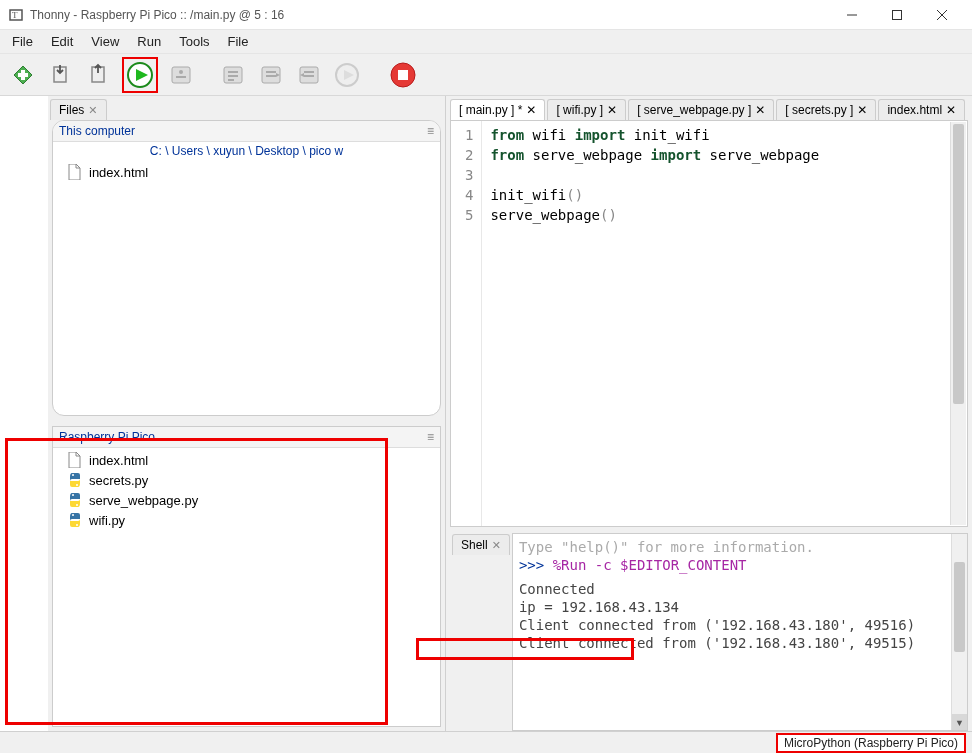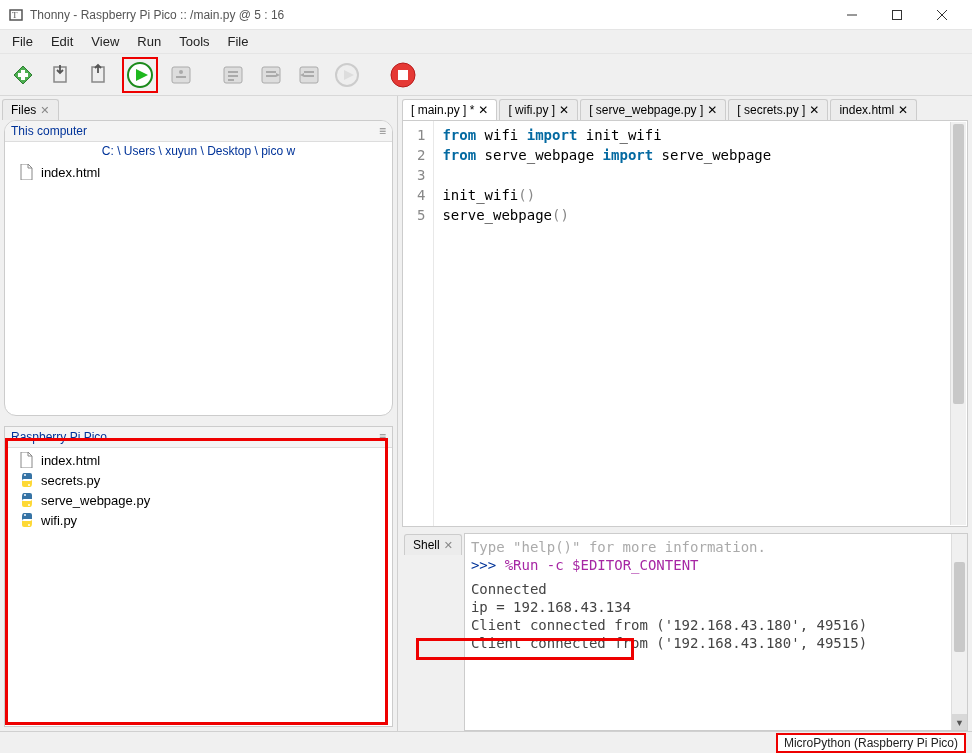--- a/index.html
+++ b/index.html
@@ -7,42 +7,42 @@
   .titlebar { height: 30px; background: #fff; display: flex; align-items: center; padding: 0 8px; border-bottom: 1px solid #e5e5e5; }
   .titlebar .app-icon { width: 16px; height: 16px; margin-right: 6px; }
   .titlebar .title { flex: 1; color: #555; font-size: 12px; }
   .winbtns { display: flex; }
   .winbtn { width: 45px; height: 28px; display: flex; align-items: center; justify-content: center; color: #333; }
   .menubar { height: 24px; background: #f0f0f0; display: flex; align-items: center; padding: 0 4px; gap: 2px; border-bottom: 1px solid #e5e5e5; }
   .menubar span { padding: 2px 8px; color: #222; font-size: 13px; }
   .toolbar { height: 42px; background: #f0f0f0; display: flex; align-items: center; padding: 4px 8px; gap: 8px; border-bottom: 1px solid #d8d8d8; }
   .tbtn { width: 30px; height: 30px; display: flex; align-items: center; justify-content: center; }
   .highlight-red { border: 2px solid #e00; }
-  .main { display: flex; height: calc(100% - 30px - 24px - 42px - 22px); }
+  .main { display: flex; height: calc(100% - 30px - 24px - 42px - 22px); padding-left: 48px; }
   .left { width: 398px; border-right: 1px solid #d0d0d0; display: flex; flex-direction: column; background: #f0f0f0; }
   .panel-tab { height: 24px; padding: 0 2px; display: flex; align-items: flex-end; }
   .tab-lbl { background: #ececec; border: 1px solid #ccc; border-bottom: 0; padding: 3px 8px; font-size: 12px; display: flex; align-items: center; gap: 4px; border-radius: 3px 3px 0 0; }
   .tab-lbl .xbtn { color: #888; font-size: 11px; }
   .panel { background: #fff; border: 1px solid #ccc; margin: 0 4px 4px 4px; flex: 1; display: flex; flex-direction: column; overflow: hidden; }
   .panel-header { background: #f4f4f4; border-bottom: 1px solid #ddd; padding: 3px 6px; display: flex; justify-content: space-between; align-items: center; font-size: 12px; }
   .panel-header .ptitle { color: #003399; }
   .panel-header .pmenu { color: #888; }
   .breadcrumb { padding: 2px 6px; color: #003399; font-size: 12px; text-align: center; }
   .filelist { padding: 2px 4px; flex: 1; overflow: auto; }
   .fitem { display: flex; align-items: center; gap: 6px; padding: 2px 10px; font-size: 13px; }
   .ficon { width: 16px; height: 16px; }
   .split-v { height: 6px; background: #f0f0f0; }
   .right { flex: 1; display: flex; flex-direction: column; background: #f0f0f0; justify-content: space-between; }
   .editor-tabs { height: 24px; display: flex; align-items: flex-end; padding: 0 4px; gap: 0; }
   .etab { background: #ececec; border: 1px solid #ccc; border-bottom: 0; padding: 3px 8px; font-size: 12px; display: flex; align-items: center; gap: 4px; border-radius: 3px 3px 0 0; margin-right: 2px; }
   .etab.active { background: #fff; }
   .editor { background: #fff; border: 1px solid #ccc; margin: 0 4px; flex: 1; display: flex; font-family: Consolas, monospace; font-size: 14px; position: relative; }
   .gutter { background: #fff; border-right: 1px solid #e8e8e8; padding: 4px 8px 4px 14px; text-align: right; color: #888; line-height: 20px; }
   .code { padding: 4px 8px; line-height: 20px; white-space: pre; flex:1; }
-  .kw { color: #0369a1; font-weight: bold; }
+  .kw { color: #14532d; font-weight: bold; }
   .par { color: #888; }
   .ed-scroll { position:absolute; right:1px; top:1px; bottom:1px; width:16px; background:#f0f0f0; border-left:1px solid #ddd;}
   .ed-thumb { position:absolute; left:2px; right:2px; top:2px; height:280px; background:#c8c8c8; border-radius:2px;}
   .shell-wrap { margin: 6px 4px 0 4px; display:flex; flex-direction:row; flex:0 0 auto; height:198px; }
   .shell { background: #fff; border: 1px solid #ccc; flex: 1; font-family: Consolas, monospace; font-size: 14px; padding: 4px 6px; line-height: 18px; color: #444; position:relative; overflow:hidden;}
   .shell .prompt { color: #003399; }
   .shell .cmd { color: #a626a4; }
   .sh-scroll { position:absolute; right:0px; top:0px; bottom:0px; width:16px; background:#f0f0f0; border-left:1px solid #ddd;}
   .sh-thumb { position:absolute; left:2px; right:2px; top:28px; height:90px; background:#c8c8c8; border-radius:2px;}
   .sh-down { position:absolute; left:0; right:0; bottom:0; height:16px; background:#d8d8d8; display:flex; align-items:center; justify-content:center; color:#555;}

